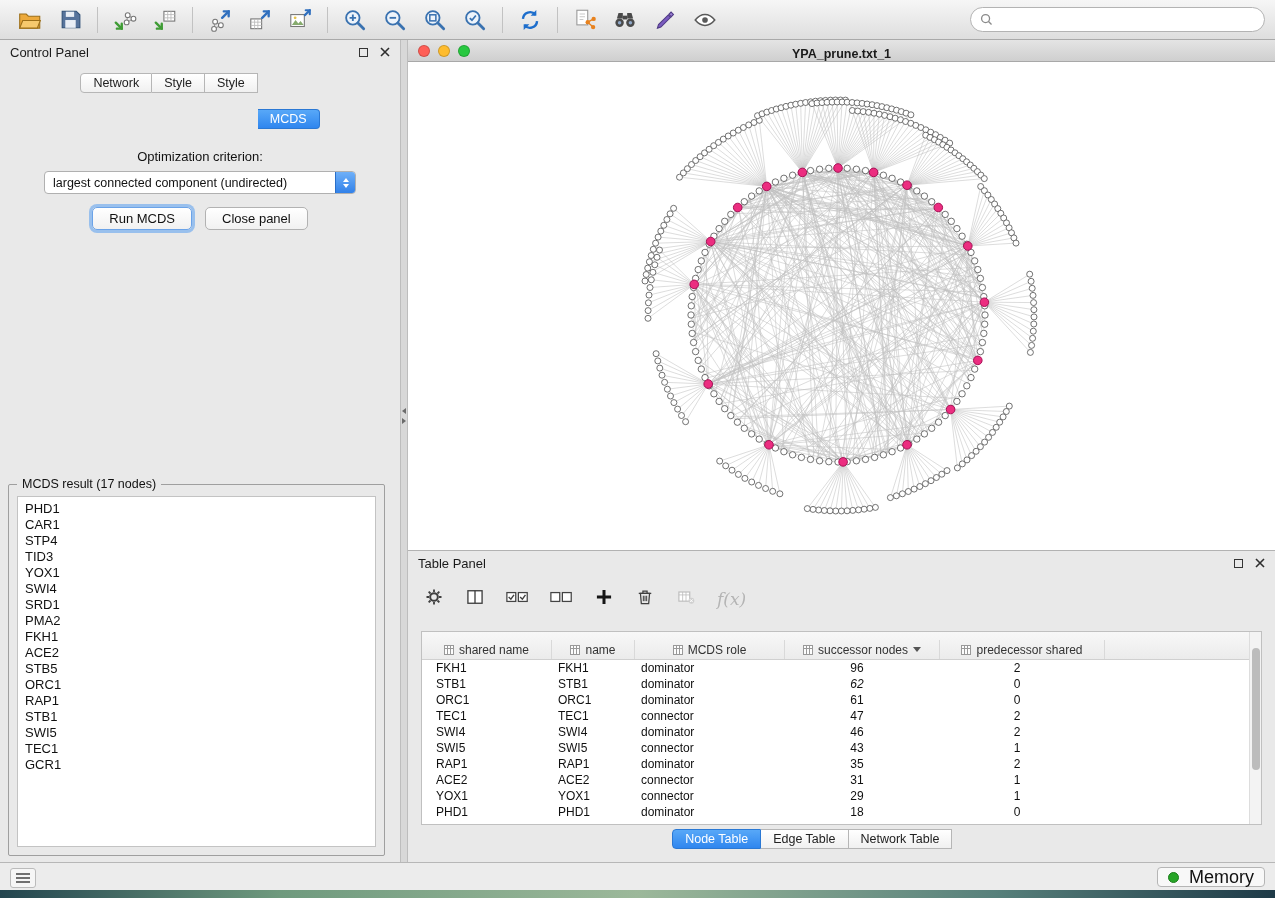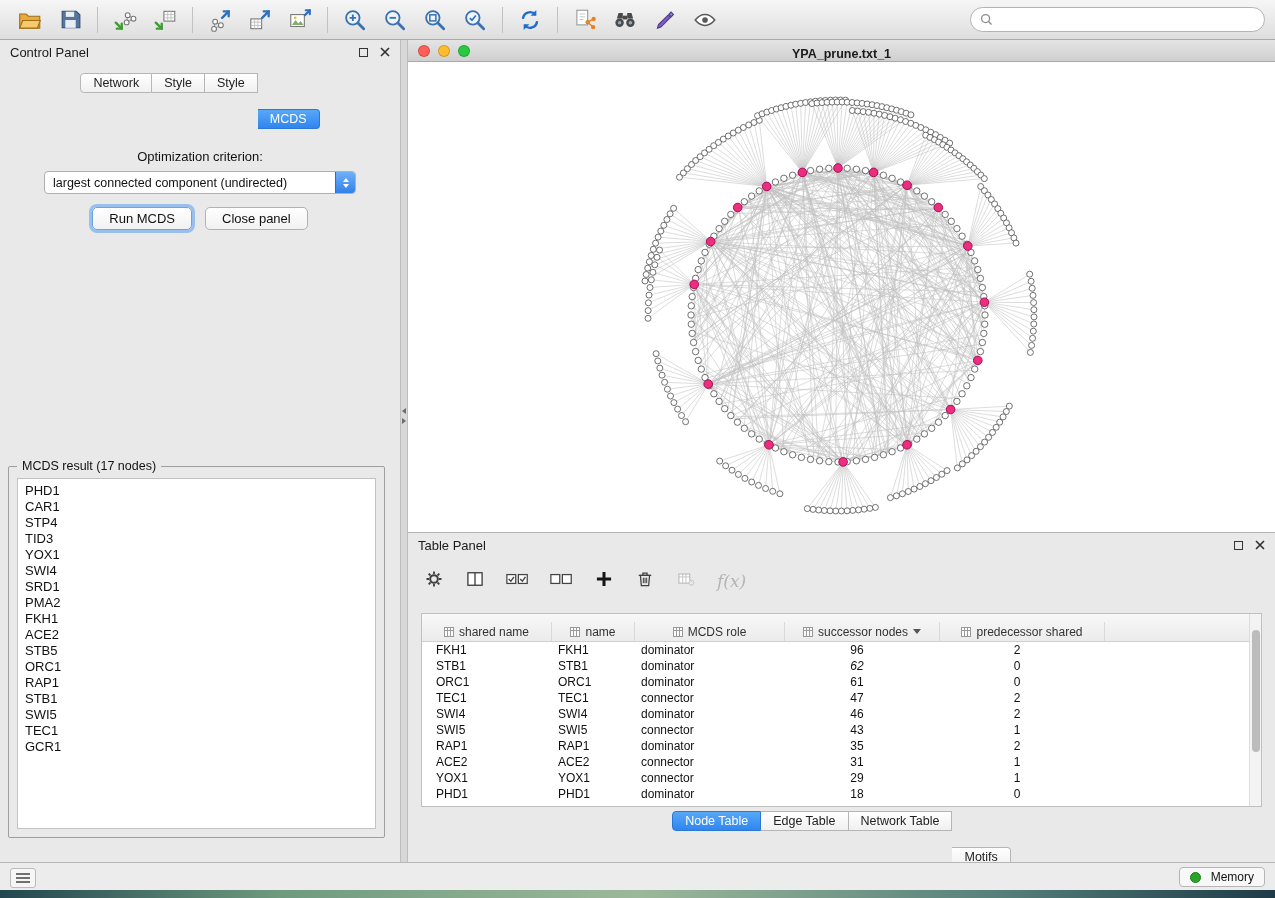--- a/index.html
+++ b/index.html
@@ -45,21 +45,21 @@
     border-left:1px solid #2a6fc9; display:flex; flex-direction:column; align-items:center;
     justify-content:center; gap:2px; }
   .tri-up { width:0; height:0; border-left:3.5px solid transparent; border-right:3.5px solid transparent;
     border-bottom:4.5px solid #fff; }
   .tri-down { width:0; height:0; border-left:3.5px solid transparent; border-right:3.5px solid transparent;
     border-top:4.5px solid #fff; }
   .btn-row { display:flex; justify-content:center; gap:13px; margin-top:13px; }
   .mac-btn { height:23px; padding:0 16px; font-size:13px; color:#111;
     background:linear-gradient(#ffffff,#f1f1f1); border:1px solid #b2b2b2; border-radius:5px; }
   .mac-btn.focused { box-shadow:0 0 0 3px rgba(110,170,240,.65); border-color:#6ba3e8; }
-  .mcds-fieldset { position:absolute; left:8px; width:377px; top:426px; height:372px;
+  .mcds-fieldset { position:absolute; left:8px; width:377px; top:444px; height:372px;
     border:1px solid #9f9f9f; border-radius:2px; }
   .mcds-legend { position:absolute; top:-8px; left:8px; background:#e9e9e9; padding:0 5px;
     font-size:12.5px; color:#111; }
   .mcds-listbox { position:absolute; left:8px; right:8px; top:11px; bottom:8px; background:#fff;
     border:1px solid #c3c3c3; overflow:hidden; padding:4px 0 0 7px; }
   .mcds-item { font-size:13px; line-height:16px; color:#111; }
 
   
   .splitter { position:absolute; left:400px; top:40px; width:8px; height:822px;
     background:#d8d8d8; border-left:1px solid #bdbdbd; border-right:1px solid #bdbdbd; }
@@ -73,21 +73,21 @@
   
   .network-window { position:absolute; left:408px; top:40px; width:867px; height:522px; }
   .net-titlebar { height:22px; background:linear-gradient(#e4e4e4,#cfcfcf);
     border-bottom:1px solid #a8a8a8; position:relative; display:flex; align-items:flex-end;
     justify-content:center; font-size:12.5px; font-weight:bold; color:#1a1a1a; }
   .traffic { position:absolute; left:10px; top:0; height:22px; display:flex; align-items:center; gap:8px; }
   .tl { width:12px; height:12px; border-radius:50%; border:1px solid rgba(0,0,0,.18); }
   .net-canvas { position:absolute; left:0; top:22px; right:0; bottom:0; background:#fff; }
 
   
-  .table-panel { position:absolute; left:408px; top:532px; width:867px; height:300px;
+  .table-panel { position:absolute; left:408px; top:550px; width:867px; height:300px;
     background:#e9e9e9; border-top:1px solid #b2b2b2; }
   .tp-toolbar { position:absolute; left:16px; top:26px; height:44px; display:flex;
     align-items:center; gap:21px; }
   .fx-label { font-family:"DejaVu Serif", serif; font-style:italic; color:#b4b4b4; font-size:17px; }
   .tbl { position:absolute; left:13px; right:13px; top:80px; height:194px; background:#fff;
     border:1px solid #c0c0c0; overflow:hidden; }
   .tbl-header { display:flex; height:28px; background:linear-gradient(#f8f8f8,#ebebeb);
     border-bottom:1px solid #d0d0d0;align-items:flex-end; }
   .th { display:flex; align-items:center; justify-content:center; gap:5px; font-size:12px;
     color:#333; border-right:1px solid #d9d9d9; height:19px; }
@@ -103,21 +103,21 @@
     background:#bcbcbc; border-radius:5px; }
   .tp-tabs { position:absolute; left:0; right:0; top:278px; display:flex; justify-content:center; }
 
   
   .status-bar { position:absolute; left:0; right:0; top:862px; height:28px; background:#ececec;
     border-top:1px solid #b7b7b7; }
   .sb-btn { position:absolute; left:10px; top:5px; padding:3px 4px; background:#f6f6f6;
     border:1px solid #bbb; border-radius:3px; line-height:0; }
   .memory-btn { position:absolute; right:10px; top:4px; height:20px; display:flex; align-items:center;
     gap:10px; padding:0 10px; background:#f8f8f8; border:1px solid #b5b5b5; border-radius:4px;
-    font-size:12px; color:#111; }
+    font-size:18px; color:#111; }
   .mem-dot { width:11px; height:11px; border-radius:50%; background:#27a527; border:1px solid #1c7d1c; }
 </style>
 </head>
 <body>
 
 <div class="desktop">
 <div class="app-window">
 
   <div class="toolbar">
     <div class="tbtn">

